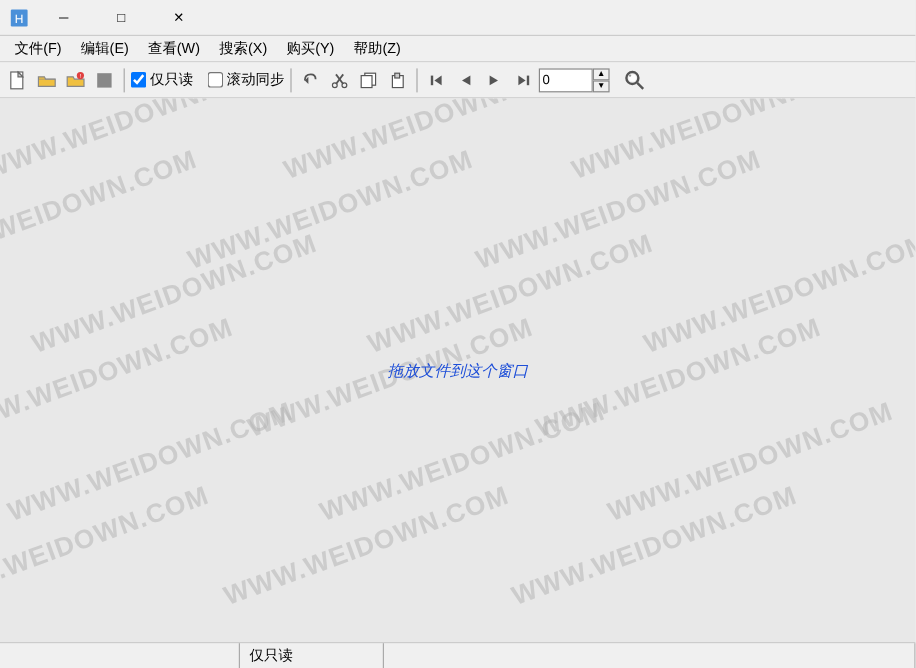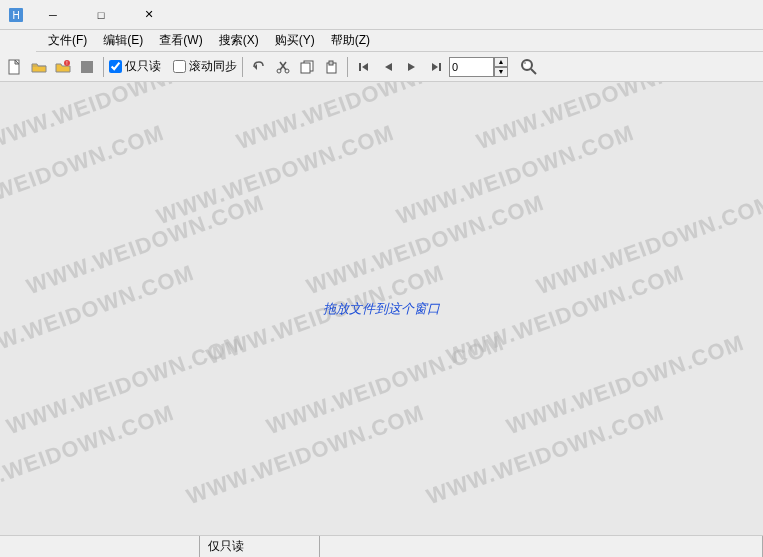--- a/index.html
+++ b/index.html
@@ -53,21 +53,20 @@
     }
 
     
     .menu-bar {
       background: #f0f0f0;
       height: 22px;
       display: flex;
       align-items: center;
       padding: 0 4px;
       border-bottom: 1px solid #ccc;
-      margin-left: 36px;
     }
     .menu-item {
       padding: 2px 8px;
       font-size: 12px;
       cursor: pointer;
       white-space: nowrap;
     }
 
     
     .toolbar {

